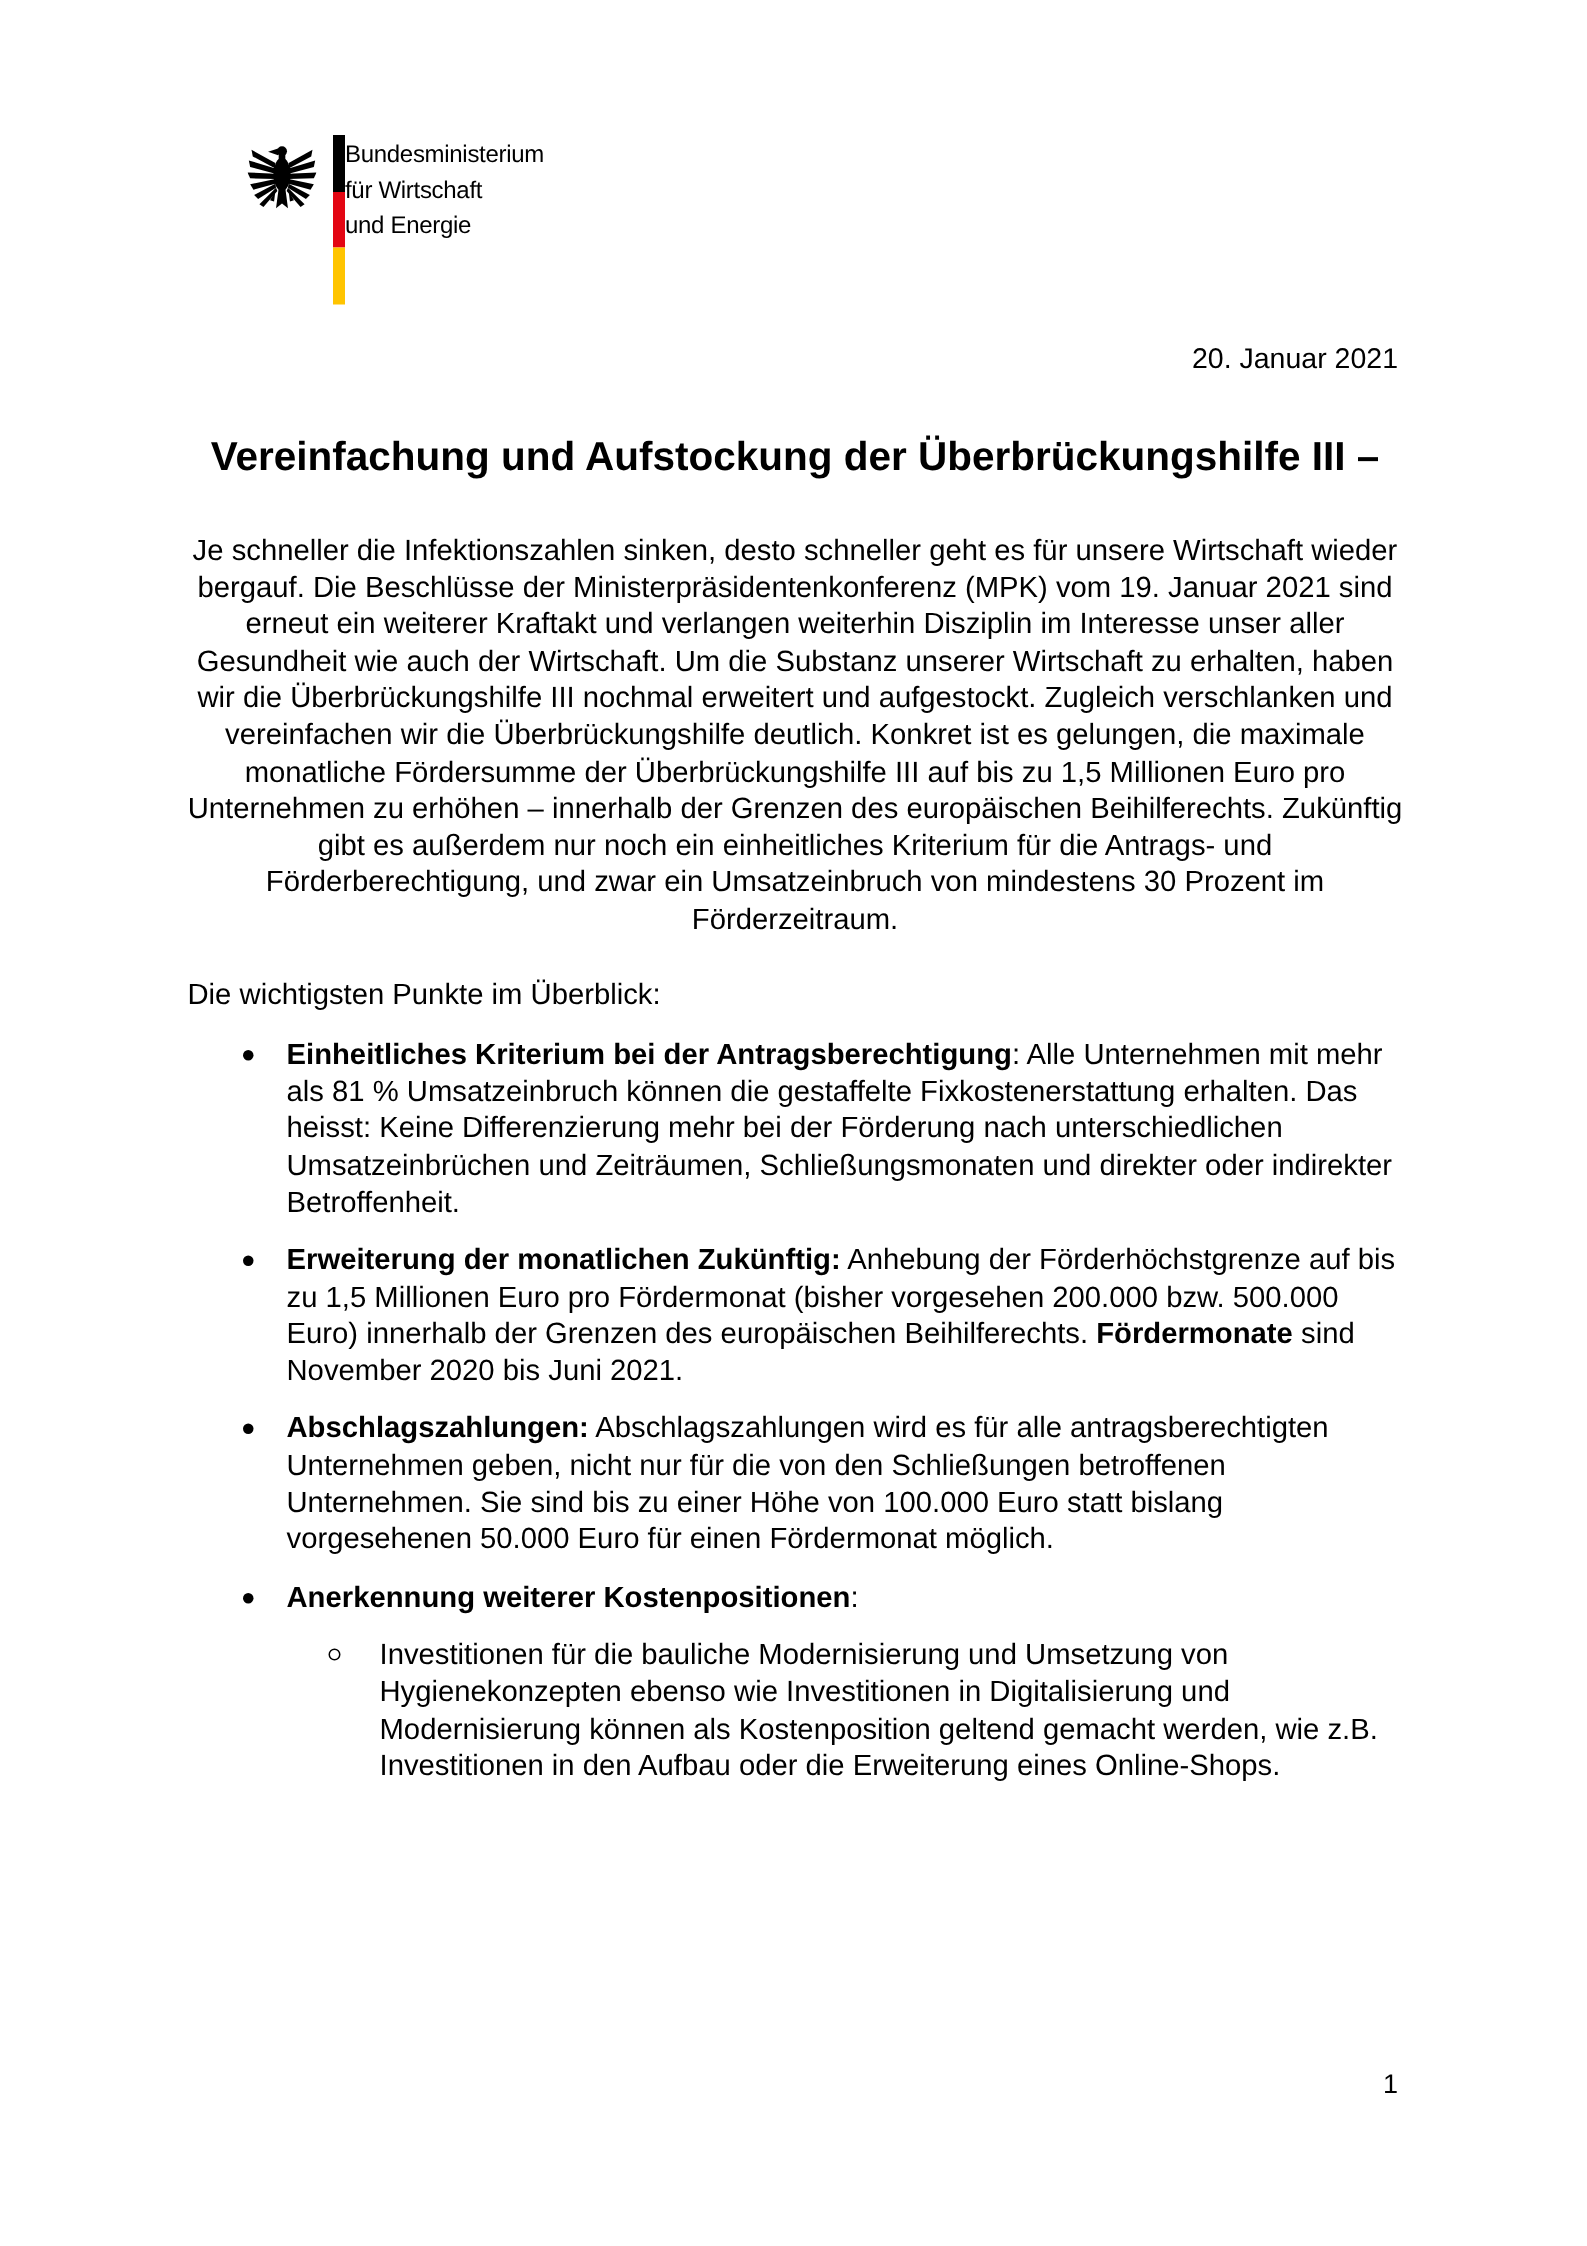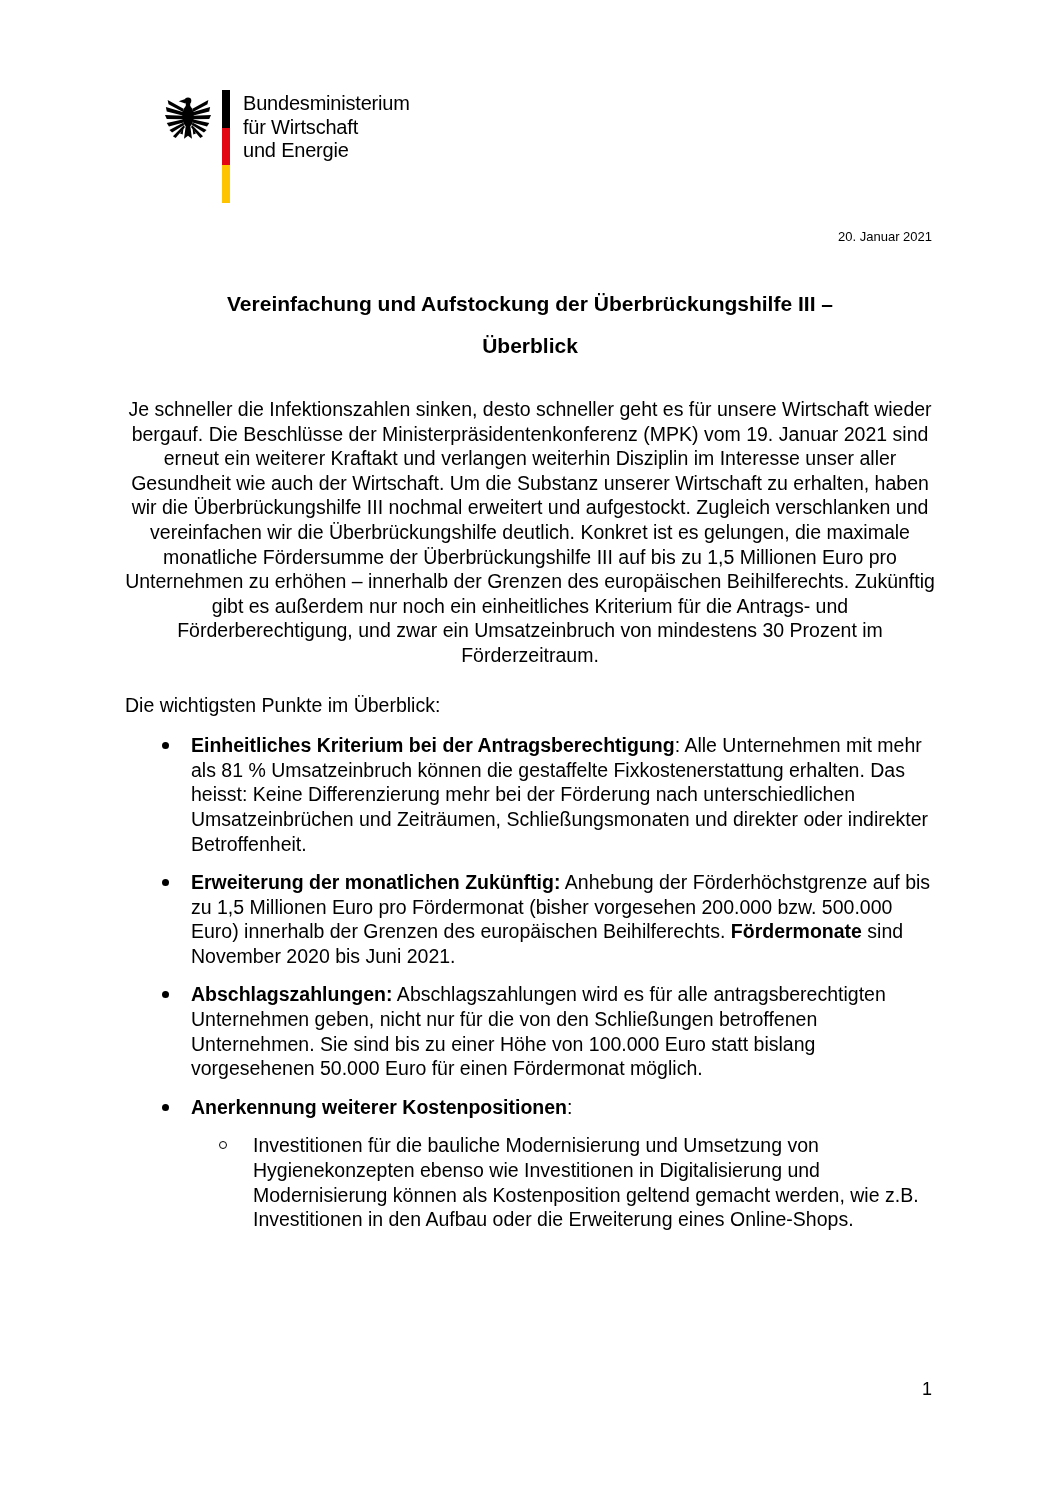--- a/index.html
+++ b/index.html
@@ -32,46 +32,45 @@
   }
   .flagbar {
     width: 8px;
     height: 113px;
     margin-left: 11px;
     display: flex;
     flex-direction: column;
   }
   .flagbar .fb { flex: 1 1 33.33%; }
   .logo-text {
-    margin-left: 13px;
     margin-top: 2px;
-    font-size: 20px;
+    font-size: 16px;
     line-height: 23.5px;
     letter-spacing: -0.2px;
   }
 
   .doc-date {
     position: absolute;
     top: 229px;
     right: 126px;
-    font-size: 13px;
+    font-size: 19px;
   }
 
   
   .content {
     position: absolute;
     top: 283px;
     left: 125px;
     width: 810px;
     font-size: 19.5px;
     line-height: 24.6px;
   }
   h1.title {
     margin: 0;
-    font-size: 21px;
+    font-size: 27px;
     font-weight: bold;
     line-height: 42px;
     text-align: center;
   }
   h1.title .t-line { display: block; }
 
   p.intro {
     margin: 30px 0 0 0;
     text-align: center;
   }
@@ -175,21 +174,20 @@
       <div>für Wirtschaft</div>
       <div>und Energie</div>
     </div>
   </div>
 
   <div class="doc-date">20. Januar 2021</div>
 
   <main class="content">
     <h1 class="title">
       <span class="t-line">Vereinfachung und Aufstockung der Überbrückungshilfe III –</span>
-      <span class="t-line">Überblick</span>
     </h1>
 
     <p class="intro">Je schneller die Infektionszahlen sinken, desto schneller geht es für unsere Wirtschaft wieder bergauf. Die Beschlüsse der Ministerpräsidentenkonferenz (MPK) vom 19. Januar 2021 sind erneut ein weiterer Kraftakt und verlangen weiterhin Disziplin im Interesse unser aller Gesundheit wie auch der Wirtschaft. Um die Substanz unserer Wirtschaft zu erhalten, haben wir die Überbrückungshilfe III nochmal erweitert und aufgestockt. Zugleich verschlanken und vereinfachen wir die Überbrückungshilfe deutlich. Konkret ist es gelungen, die maximale monatliche Fördersumme der Überbrückungshilfe III auf bis zu 1,5 Millionen Euro pro Unternehmen zu erhöhen – innerhalb der Grenzen des europäischen Beihilferechts. Zukünftig gibt es außerdem nur noch ein einheitliches Kriterium für die Antrags- und Förderberechtigung, und zwar ein Umsatzeinbruch von mindestens 30 Prozent im Förderzeitraum.</p>
 
     <p class="list-intro">Die wichtigsten Punkte im Überblick:</p>
 
     <ul class="main-list">
       <li>
         <span class="marker dot"></span>
         <span class="b">Einheitliches Kriterium bei der Antragsberechtigung</span><span>: Alle Unternehmen mit mehr als 81 % Umsatzeinbruch können die gestaffelte Fixkostenerstattung erhalten. Das heisst: Keine Differenzierung mehr bei der Förderung nach unterschiedlichen Umsatzeinbrüchen und Zeiträumen, Schließungsmonaten und direkter oder indirekter Betroffenheit.</span>

